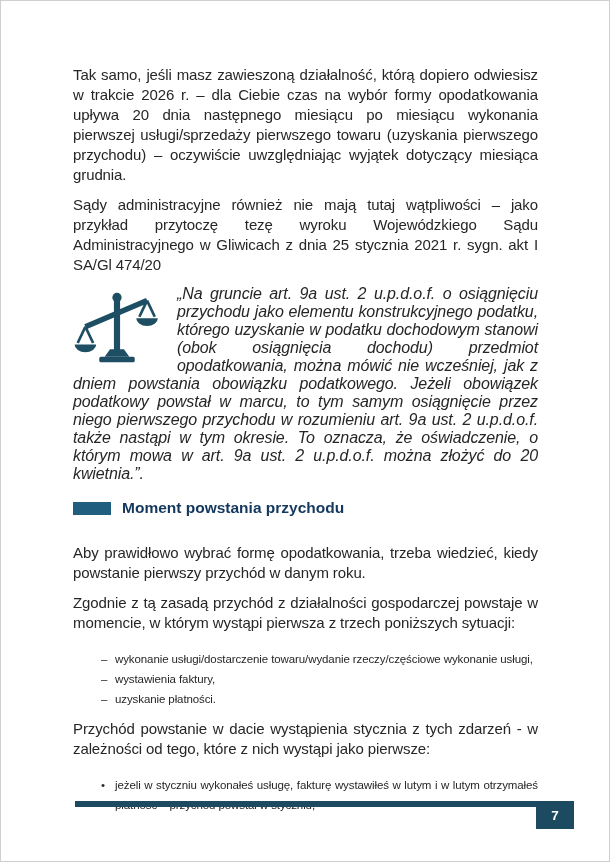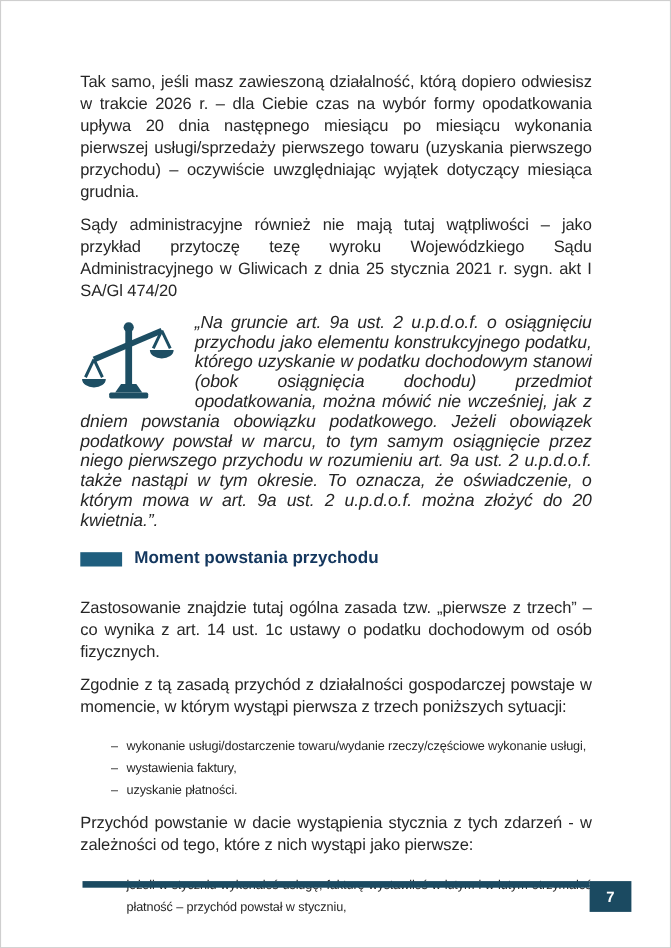--- a/index.html
+++ b/index.html
@@ -110,22 +110,22 @@
       </span>
       <div class="quote-text">„Na gruncie art. 9a ust. 2 u.p.d.o.f. o osiągnięciu przychodu jako elementu konstrukcyjnego podatku, którego uzyskanie w podatku dochodowym stanowi (obok osiągnięcia dochodu) przedmiot opodatkowania, można mówić nie wcześniej, jak z dniem powstania obowiązku podatkowego. Jeżeli obowiązek podatkowy powstał w marcu, to tym samym osiągnięcie przez niego pierwszego przychodu w rozumieniu art. 9a ust. 2 u.p.d.o.f. także nastąpi w tym okresie. To oznacza, że oświadczenie, o którym mowa w art. 9a ust. 2 u.p.d.o.f. można złożyć do 20 kwietnia.”.</div>
       <div class="clear"></div>
     </div>
 
     <div class="section-heading">
       <span class="heading-bar"></span>
       <h2>Moment powstania przychodu</h2>
     </div>
 
+    <p class="para">Aby prawidłowo wybrać formę opodatkowania, trzeba wiedzieć, kiedy powstanie pierwszy przychód w danym roku.</p>
 
-    <p class="para">Zastosowanie znajdzie tutaj ogólna zasada tzw. „pierwsze z trzech” – co wynika z art. 14 ust. 1c ustawy o podatku dochodowym od osób fizycznych.</p>
 
     <p class="para">Zgodnie z tą zasadą przychód z działalności gospodarczej powstaje w momencie, w którym wystąpi pierwsza z trzech poniższych sytuacji:</p>
 
     <ul class="dash-list">
       <li>wykonanie usługi/dostarczenie towaru/wydanie rzeczy/częściowe wykonanie usługi,</li>
       <li>wystawienia faktury,</li>
       <li>uzyskanie płatności.</li>
     </ul>
 
     <p class="para">Przychód powstanie w dacie wystąpienia stycznia z tych zdarzeń - w zależności od tego, które z nich wystąpi jako pierwsze:</p>

